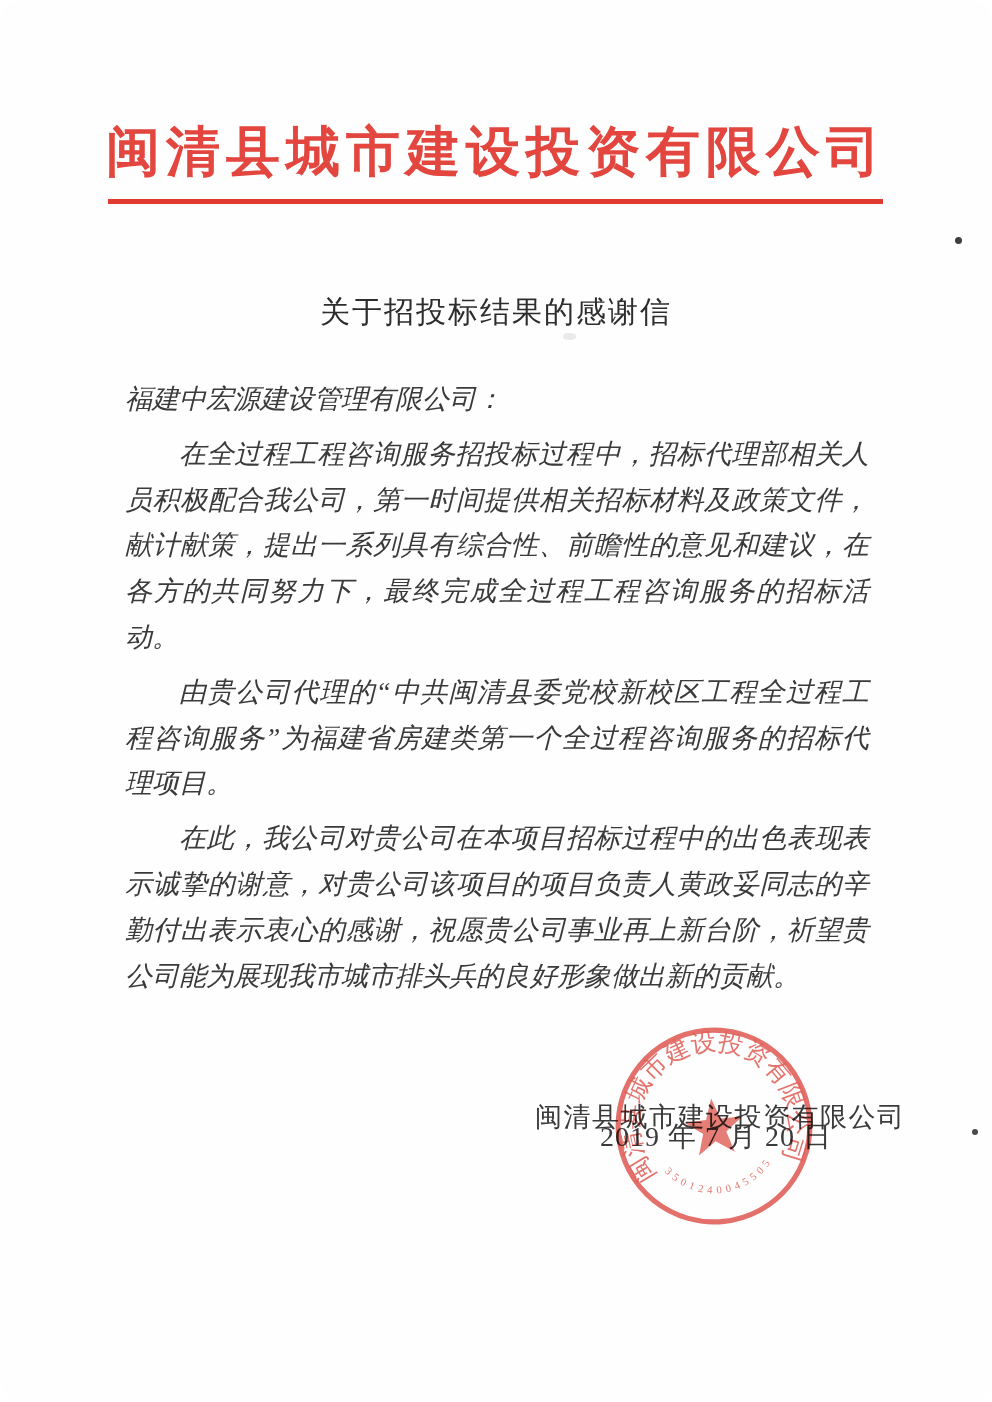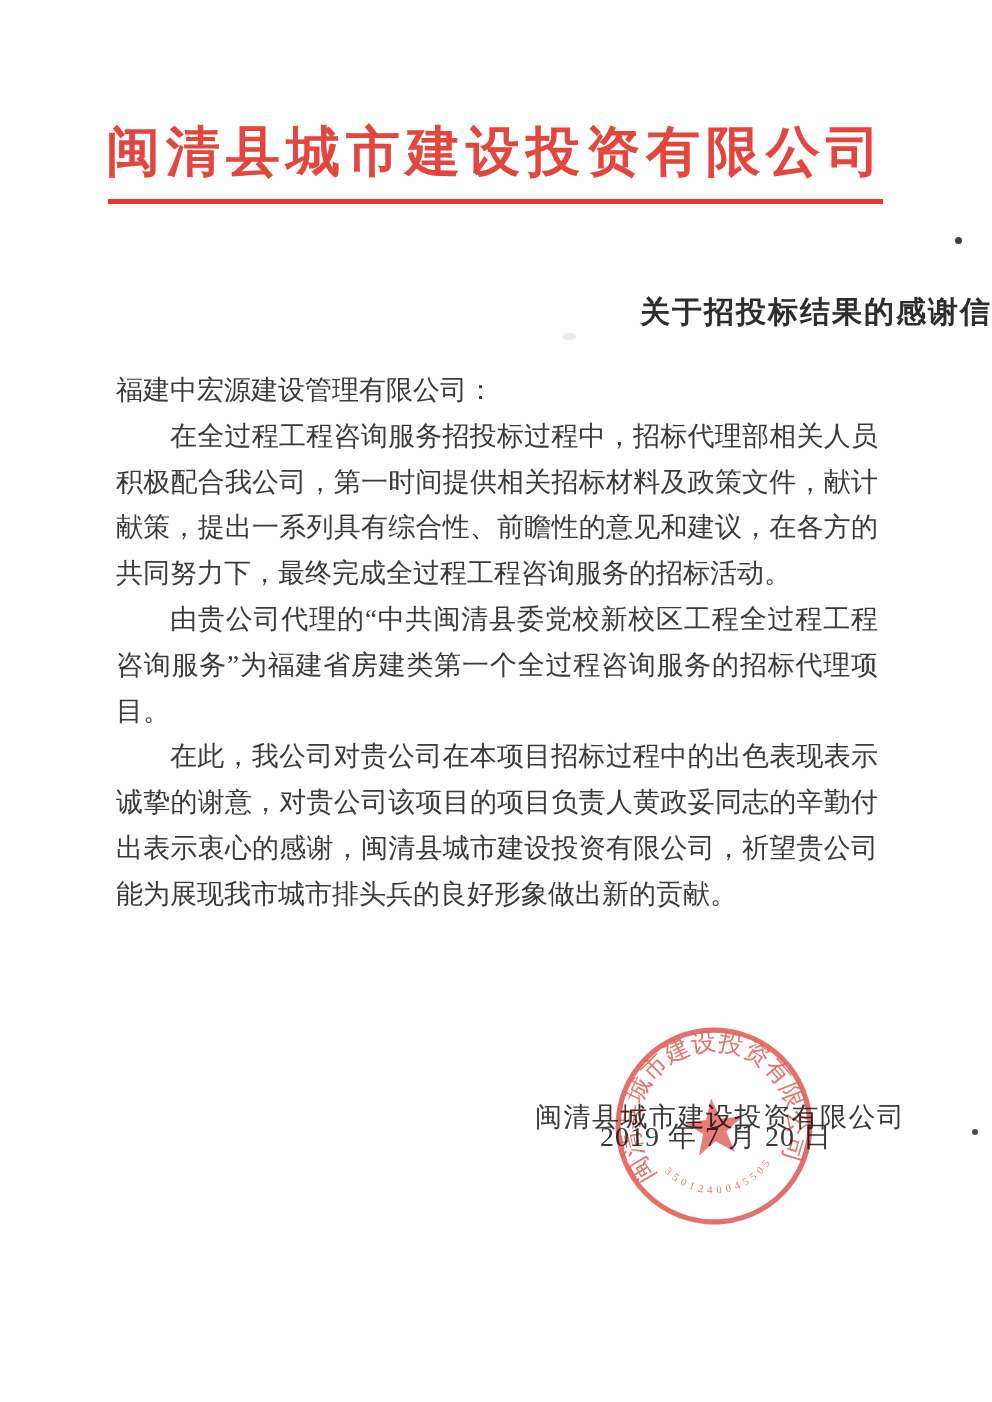--- a/index.html
+++ b/index.html
@@ -30,38 +30,38 @@
     top: 199px;
     width: 775px;
     height: 5px;
     background: #e03a31;
   }
   .doc-title {
     position: absolute;
     top: 292px;
     left: 0;
     width: 100%;
-    text-align: right;
+    text-align: center;
     font-family: "Liberation Sans", "DejaVu Sans", sans-serif;
-    font-weight: 700;
+    font-weight: 400;
     font-size: 30px;
     color: #2d2d2d;
     letter-spacing: 2px;
   }
   .body-text {
     position: absolute;
     left: 116px;
     top: 368px;
     width: 762px;
     font-size: 27px;
     line-height: 45.8px;
     color: #3a3a3a;
     text-align: justify;
   }
-  .body-text p { margin: 0; text-indent: 2em; }
+  .body-text p { margin: 9px; text-indent: 2em; font-style: italic; }
   .body-text p.salutation { text-indent: 0; }
   .sig-company {
     position: absolute;
     left: 535px;
     top: 1099px;
     font-size: 27px;
     color: #3a3a3a;
     letter-spacing: 1.5px;
     white-space: nowrap;
   }
@@ -103,21 +103,21 @@
   <div class="letterhead-title">闽清县城市建设投资有限公司</div>
 
   <div class="header-rule"></div>
 
   <div class="doc-title">关于招投标结果的感谢信</div>
 
   <div class="body-text">
     <p class="salutation">福建中宏源建设管理有限公司：</p>
     <p>在全过程工程咨询服务招投标过程中，招标代理部相关人员积极配合我公司，第一时间提供相关招标材料及政策文件，献计献策，提出一系列具有综合性、前瞻性的意见和建议，在各方的共同努力下，最终完成全过程工程咨询服务的招标活动。</p>
     <p>由贵公司代理的“中共闽清县委党校新校区工程全过程工程咨询服务”为福建省房建类第一个全过程咨询服务的招标代理项目。</p>
-    <p>在此，我公司对贵公司在本项目招标过程中的出色表现表示诚挚的谢意，对贵公司该项目的项目负责人黄政妥同志的辛勤付出表示衷心的感谢，闽清县城市建设投资有限公司，祈望贵公司能为展现我市城市排头兵的良好形象做出新的贡献。</p>
+    <p>在此，我公司对贵公司在本项目招标过程中的出色表现表示诚挚的谢意，对贵公司该项目的项目负责人黄政妥同志的辛勤付出表示衷心的感谢，祝愿贵公司事业再上新台阶，祈望贵公司能为展现我市城市排头兵的良好形象做出新的贡献。</p>
   </div>
 
   <div class="sig-company">闽清县城市建设投资有限公司</div>
 
   <div class="sig-date">2019 年 7 月 20 日</div>
 
   <svg class="seal" viewBox="0 0 200 200" xmlns="http://www.w3.org/2000/svg">
     <defs>
       <path id="sealArcTop" d="M 39.4,142.4 A 74,74 0 1 1 160.6,142.4" fill="none"></path>
       <path id="sealArcBottom" d="M 45.9,137.9 A 66,66 0 0 0 154.1,137.9" fill="none"></path>

